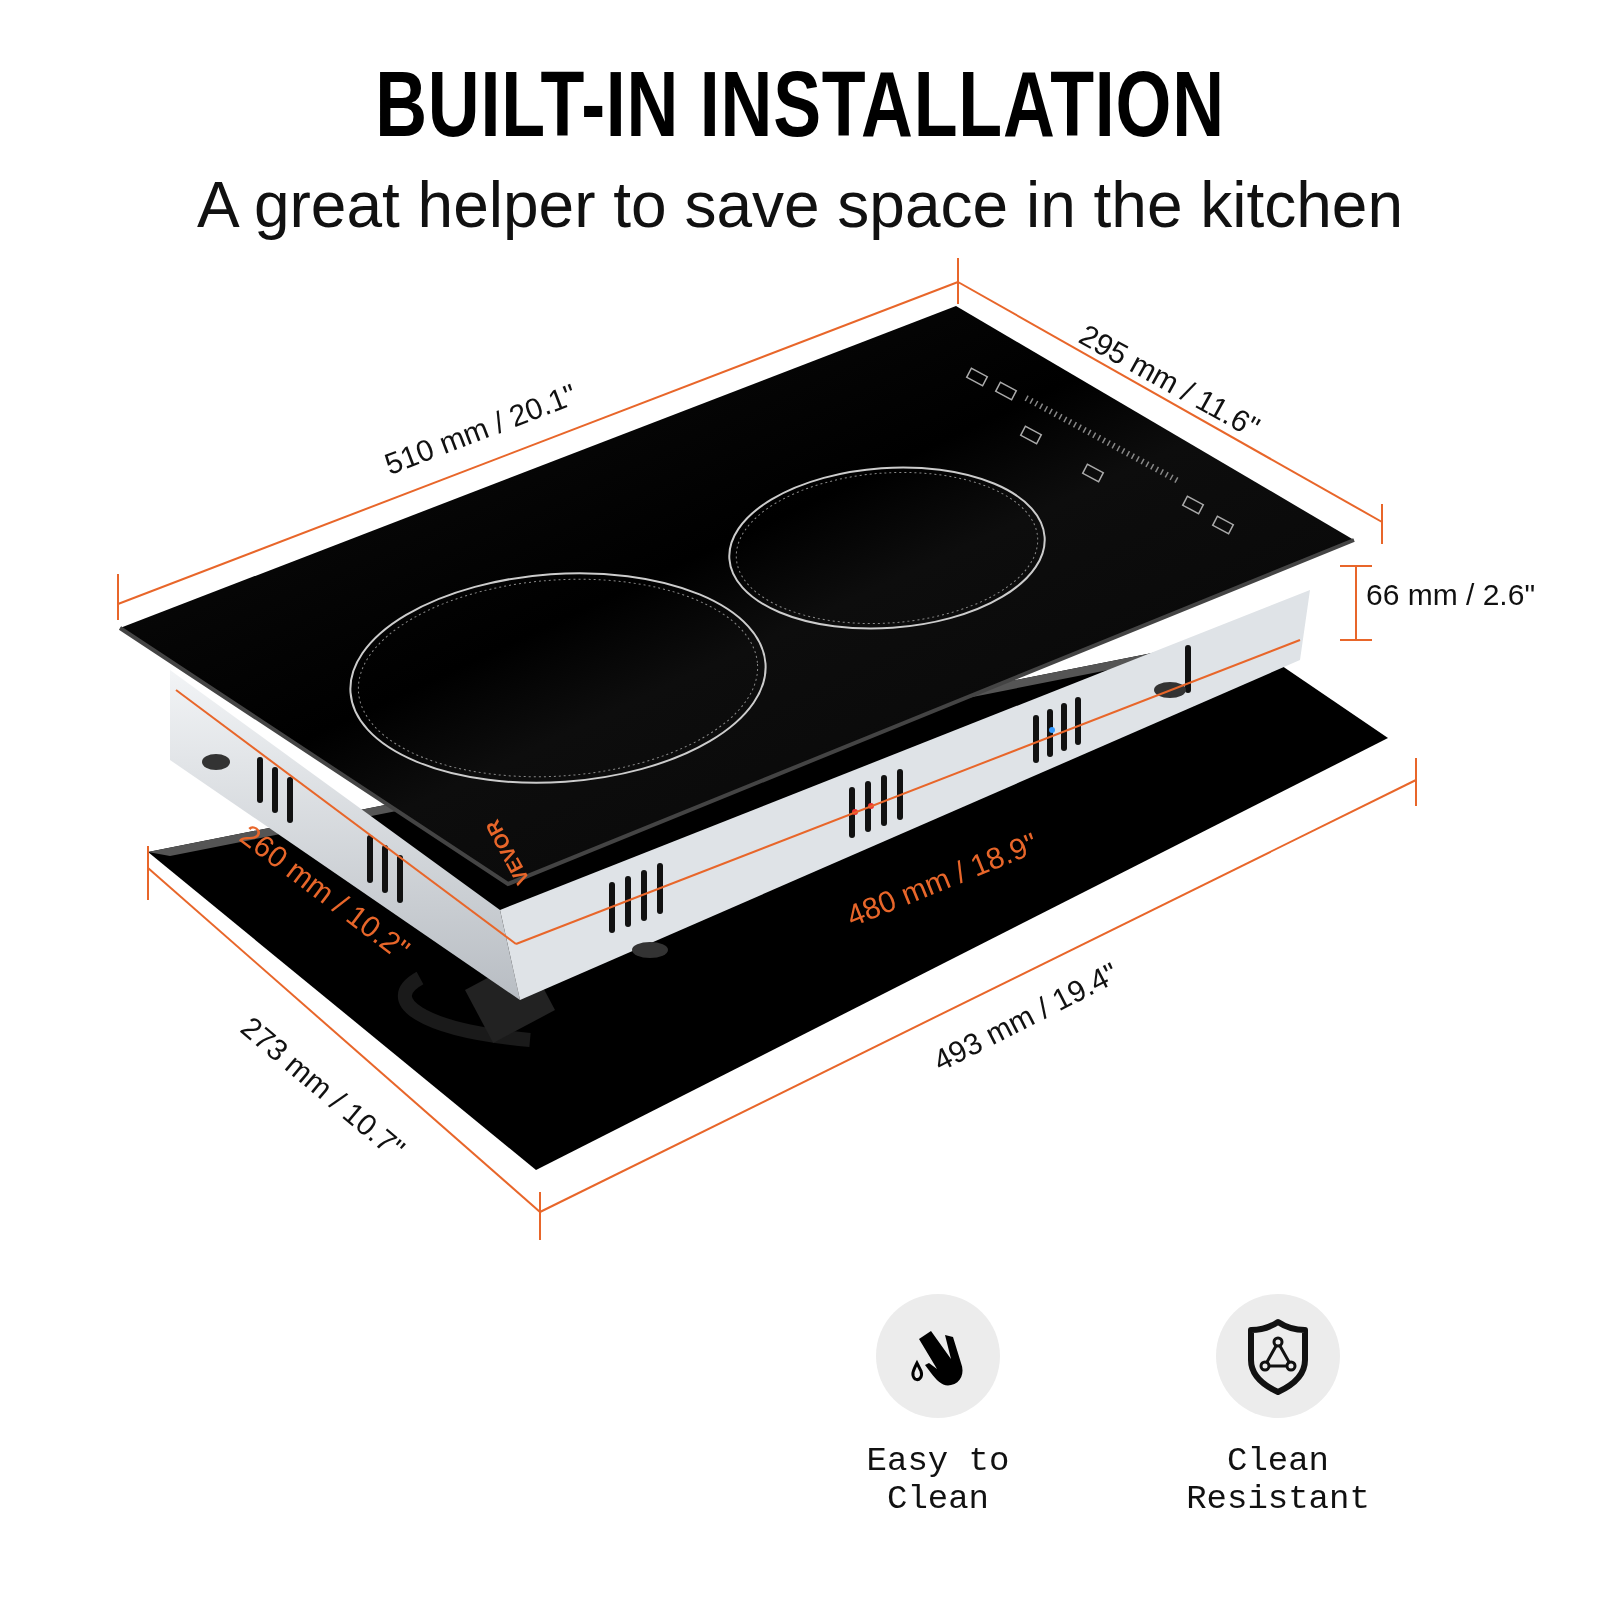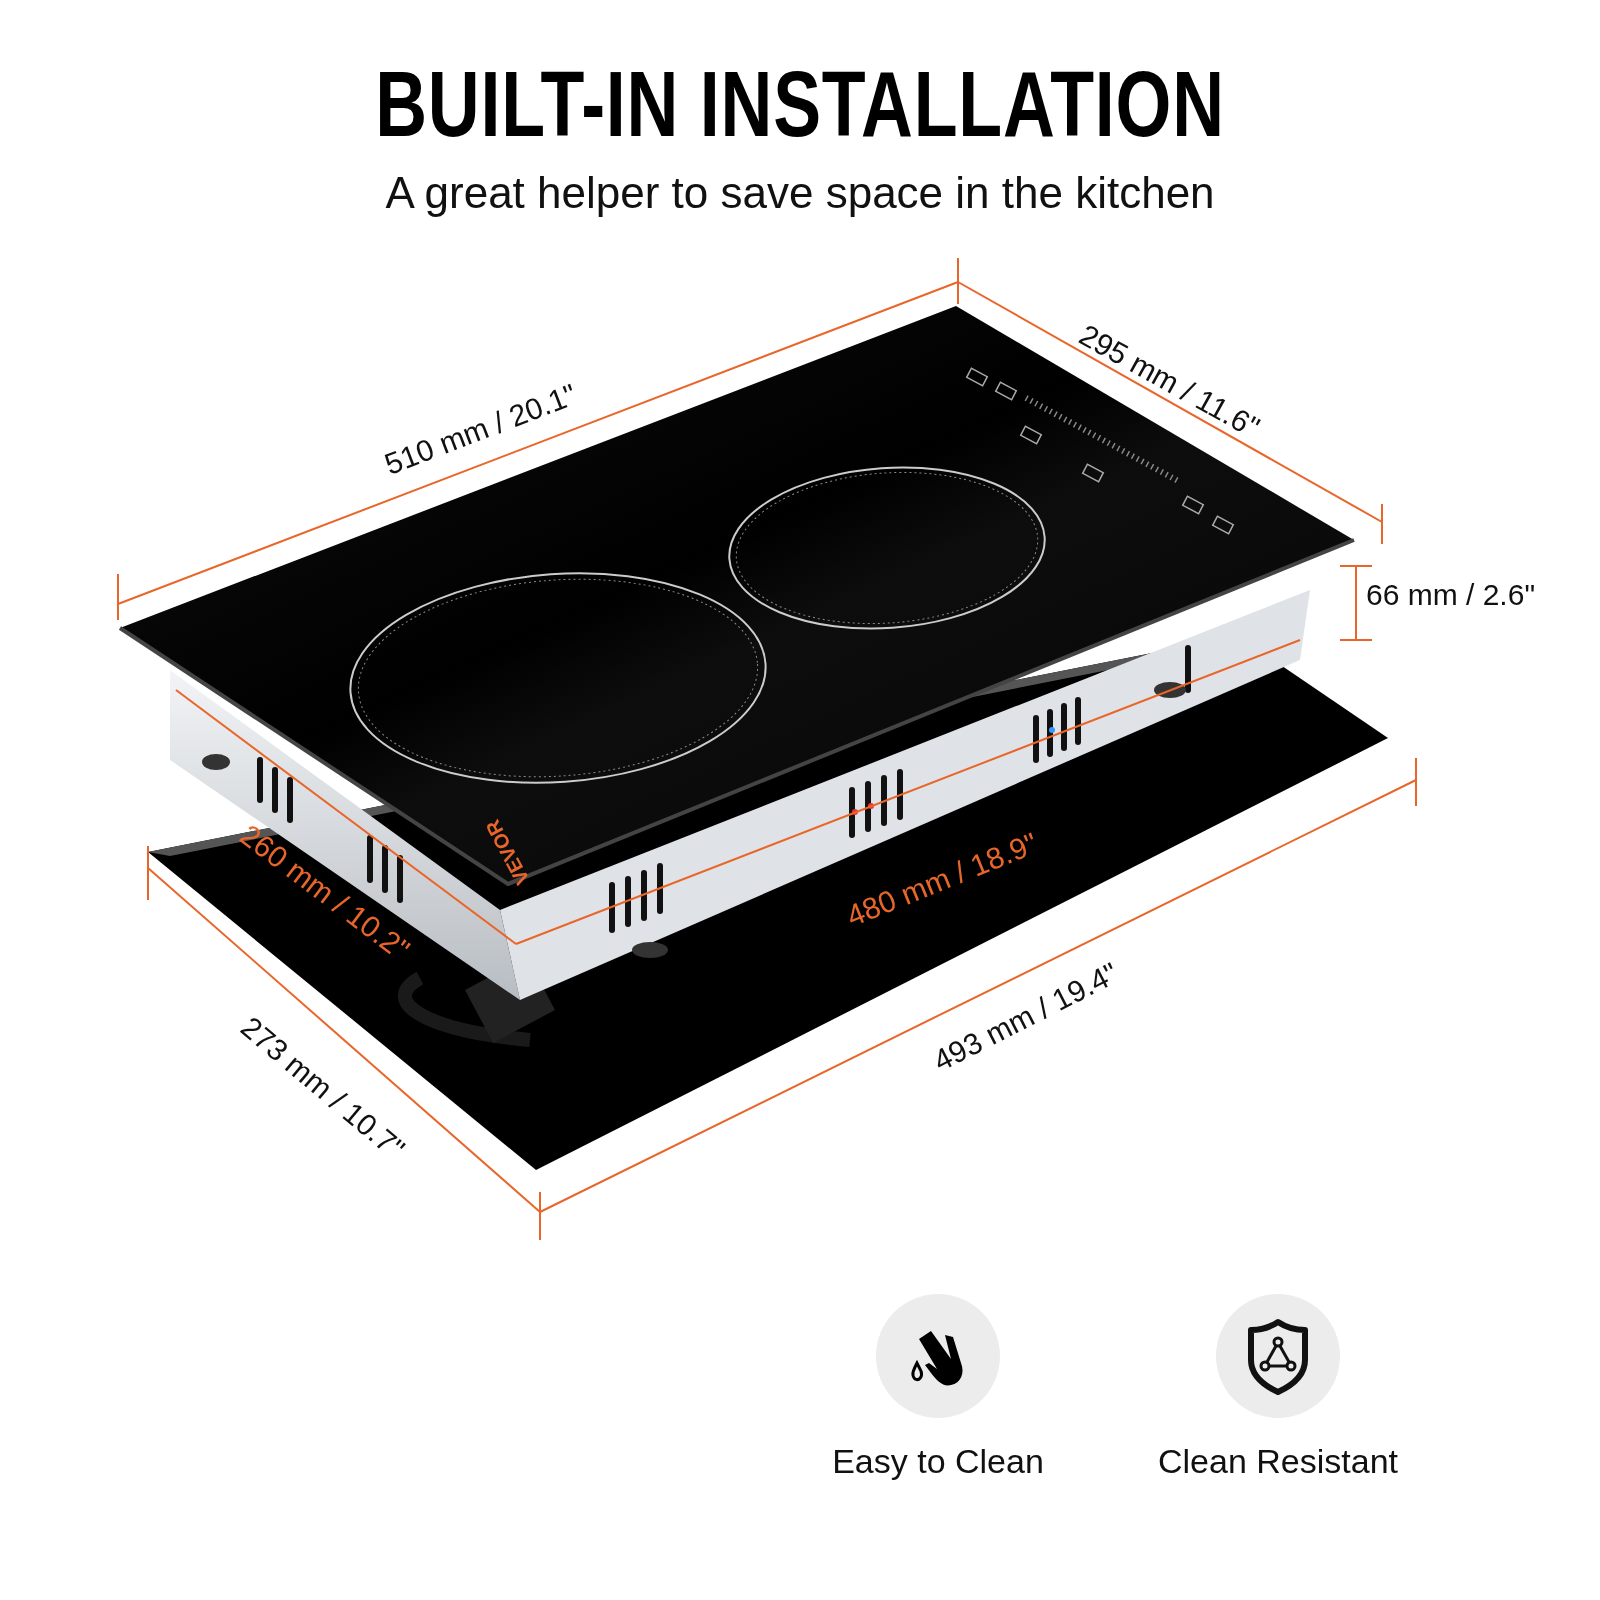--- a/index.html
+++ b/index.html
@@ -1,22 +1,22 @@
 <!DOCTYPE html>
 <html><head>
 <meta charset="utf-8">
 <style>
   html,body{margin:0;padding:0;background:#fff;}
   body{width:1600px;height:1600px;position:relative;overflow:hidden;font-family:"Liberation Sans",sans-serif;}
   .title{position:absolute;left:0;top:52px;width:1600px;text-align:center;font-family:"Liberation Sans",sans-serif;font-weight:bold;font-size:92px;letter-spacing:1px;color:#000;transform:scaleX(0.78);transform-origin:800px 0;}
-  .subtitle{position:absolute;left:0;top:168px;width:1600px;text-align:center;font-size:44px;color:#111;}
+  .subtitle{position:absolute;left:0;top:168px;width:1600px;text-align:center;font-size:64px;color:#111;}
   svg.scene{position:absolute;left:0;top:0;}
   .dim{position:absolute;font-size:30px;color:#111;white-space:nowrap;transform-origin:0 0;}
   .dim.orange{color:#e8662a;}
-  .feature{position:absolute;width:240px;text-align:center;}
+  .feature{position:absolute;width:240px;text-align:center;font-family:Liberation Mono, monospace;}
   .feature .circle{width:124px;height:124px;border-radius:50%;background:#ececec;margin:0 auto;display:flex;align-items:center;justify-content:center;}
   .feature .label{margin-top:24px;font-size:34px;color:#111;}
 </style>
 </head>
 <body>
 
 <div class="title">BUILT-IN INSTALLATION</div>
 <div class="subtitle">A great helper to save space in the kitchen</div>
 
 <svg class="scene" width="1600" height="1600" viewBox="0 0 1600 1600">

